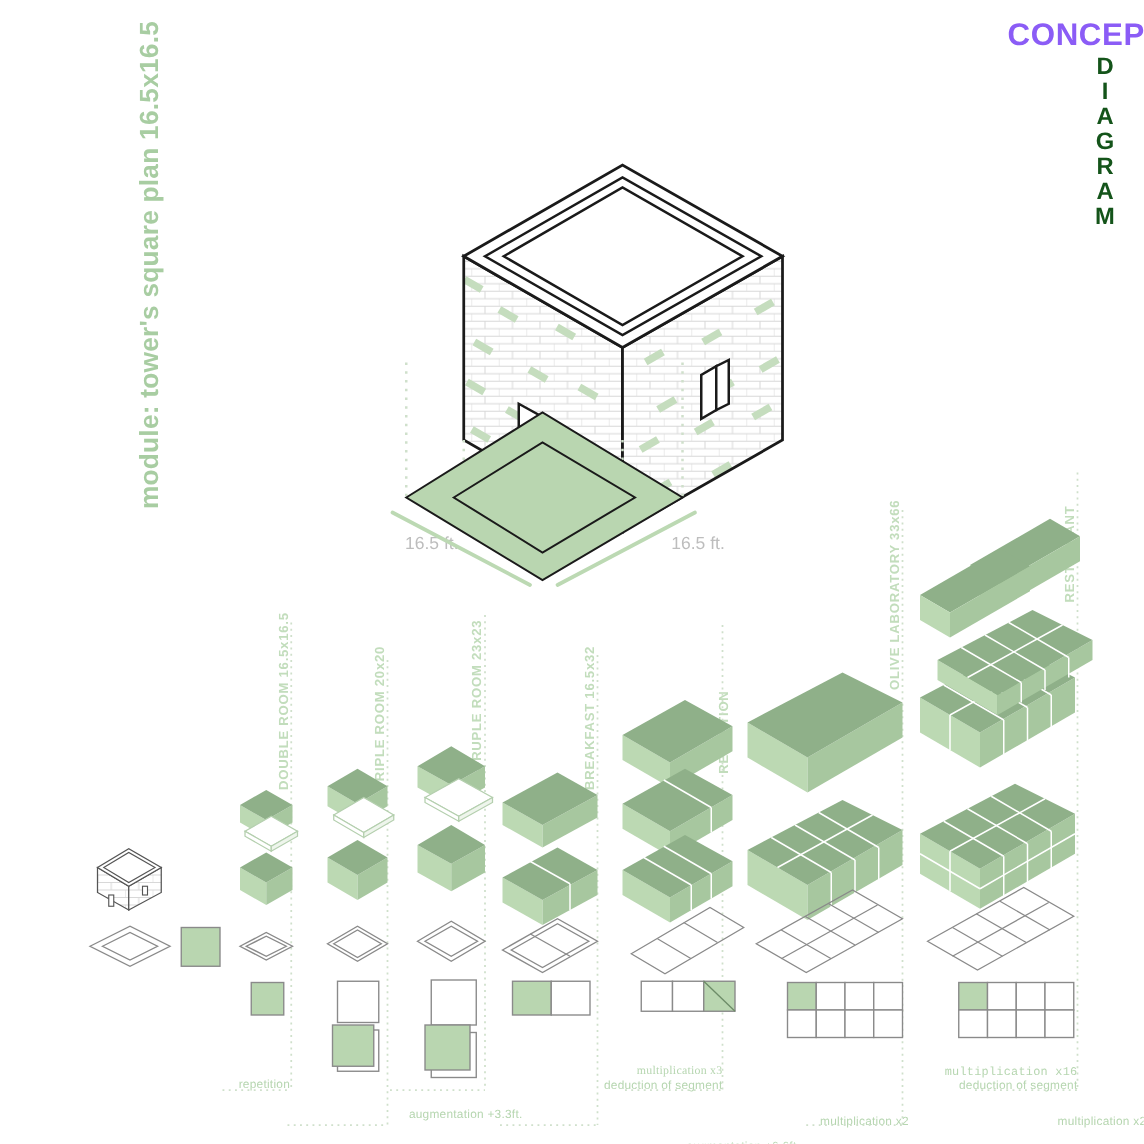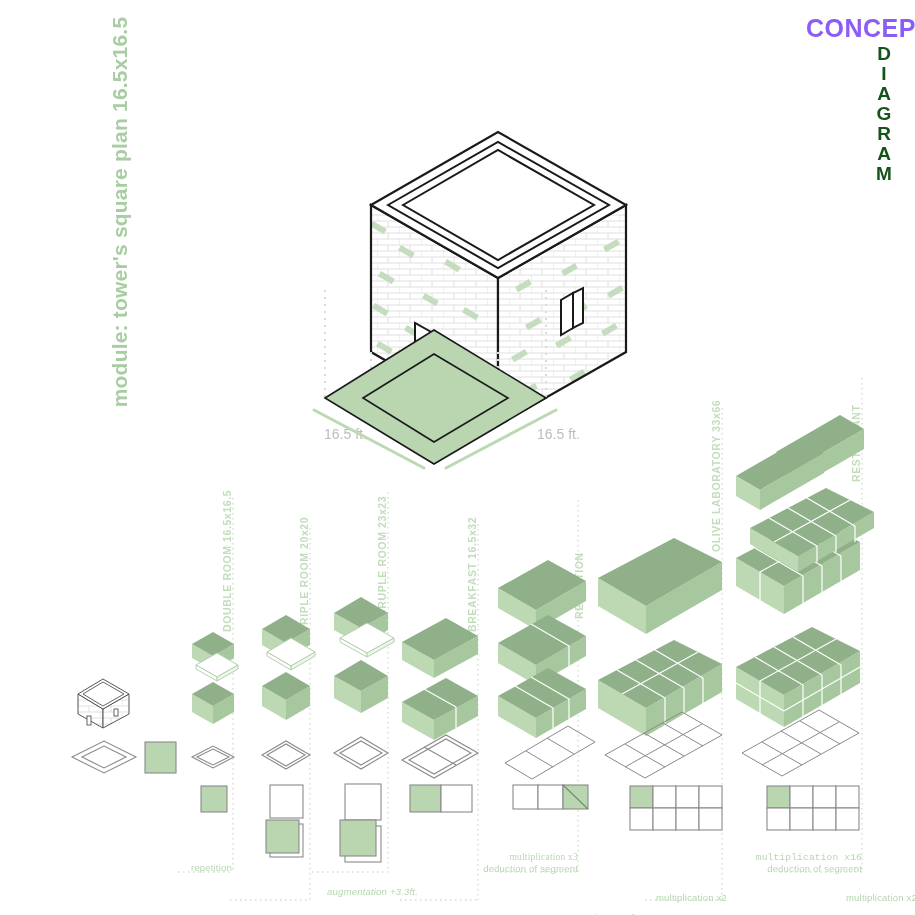--- a/index.html
+++ b/index.html
@@ -106,21 +106,21 @@
 
   <div class="col-label" style="left:233px;top:620px;">DOUBLE ROOM 16.5x16.5</div>
   <div class="col-label" style="left:310px;top:620px;">TRIPLE ROOM 20x20</div>
   <div class="col-label" style="left:388px;top:630px;">QUADRUPLE ROOM 23x23</div>
   <div class="col-label" style="left:478px;top:620px;">BREAKFAST 16.5x32</div>
   <div class="col-label" style="left:585px;top:607px;">RECEPTION</div>
   <div class="col-label" style="left:722px;top:540px;">OLIVE LABORATORY 33x66</div>
   <div class="col-label" style="left:862px;top:470px;">RESTAURANT</div>
 
   <div class="cap" style="left:122px;top:862px;width:110px;">repetition</div>
-  <div class="cap" style="left:290px;top:886px;width:128px;font-style:italic;">augmentation +3.3ft.</div>
+  <div class="cap" style="left:290px;top:886px;width:128px;">augmentation +3.3ft.</div>
   <div class="cap" style="left:512px;top:912px;width:128px;">augmentation +6.6ft.</div>
   <div class="cap" style="left:795px;top:892px;width:122px;">multiplication x2</div>
   <div class="cap" style="left:458px;top:852px;width:120px;font-family:Liberation Serif, serif;">multiplication x3</div>
   <div class="cap" style="left:458px;top:863px;width:120px;">deduction of segment</div>
   <div class="cap" style="left:605px;top:892px;width:122px;">multiplication x2</div>
   <div class="cap" style="left:740px;top:852px;width:122px;font-family:Liberation Mono, monospace;">multiplication x16</div>
   <div class="cap" style="left:740px;top:863px;width:122px;">deduction of segment</div>
 
   <svg class="diagram" viewBox="0 0 915 915">
     <defs>

